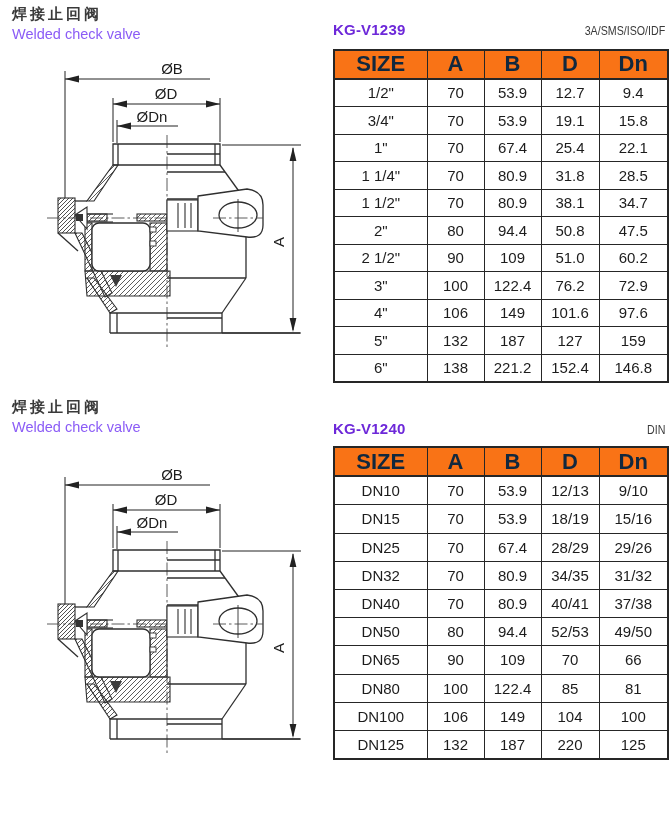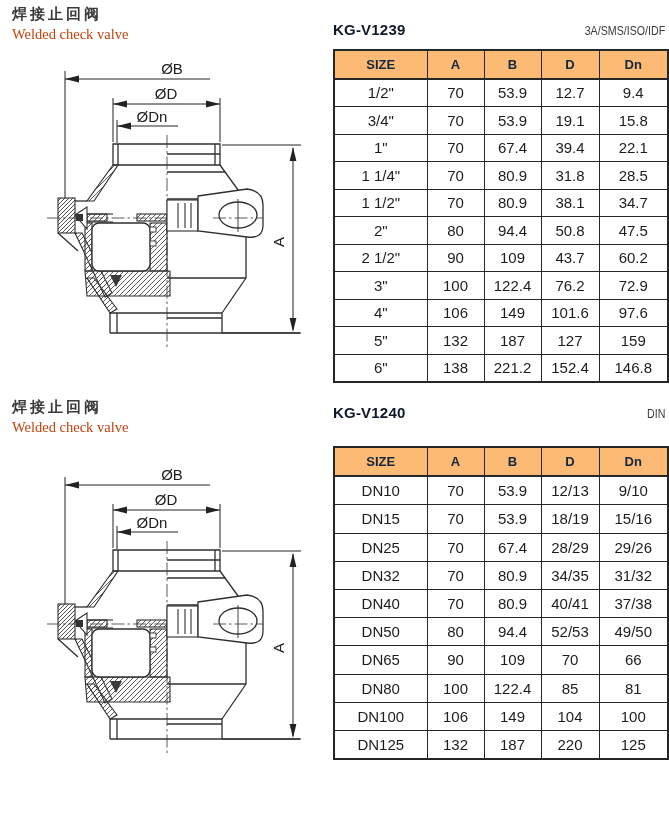--- a/index.html
+++ b/index.html
@@ -1,28 +1,28 @@
 <!DOCTYPE html>
 <html><head>
 <meta charset="utf-8">
 <style>
   html,body{margin:0;padding:0;background:#ffffff;}
   .page{position:relative;width:669px;height:799px;background:#fff;overflow:hidden;
         font-family:"Liberation Sans","DejaVu Sans",sans-serif;color:#2e2e2e;}
   .abs{position:absolute;}
   .title-zh{font-size:15px;font-weight:bold;letter-spacing:3px;color:#3a3a3a;}
-  .title-en{font-size:14.5px;color:#c2410c;margin-top:2px;font-family:Liberation Serif, serif;}
+  .title-en{font-size:14.5px;color:#8b5cf6;margin-top:2px;}
   .model-row{width:332px;display:flex;justify-content:space-between;align-items:baseline;}
-  .model{font-size:15px;font-weight:bold;color:#0f172a;letter-spacing:0.2px;}
+  .model{font-size:15px;font-weight:bold;color:#6d28d9;letter-spacing:0.2px;}
   .std{font-size:13px;color:#3a3a3a;display:inline-block;transform:scaleX(0.82);transform-origin:100% 50%;white-space:nowrap;}
   table.dim-table{border-collapse:collapse;table-layout:fixed;width:334px;border:2px solid #262626;}
   table.dim-table th,table.dim-table td{border:1.4px solid #262626;text-align:center;vertical-align:middle;
         padding:0;font-size:15px;color:#1c1c1c;height:26.5px;line-height:1;}
   table.t2 th,table.t2 td{height:27.2px;}
-  table.dim-table th{background:#fdba74;color:#11283e;font-weight:bold;font-size:13px;
+  table.dim-table th{background:#f97316;color:#11283e;font-weight:bold;font-size:22px;
         border-bottom:2.4px solid #262626;}
   svg text{font-family:"Liberation Sans","DejaVu Sans",sans-serif;}
   .defs-holder{position:absolute;width:0;height:0;overflow:hidden;}
 </style>
 </head>
 <body>
 
 <div class="page">
 
   <svg class="defs-holder" aria-hidden="true">
@@ -186,21 +186,21 @@
           <td>3/4"</td>
           <td>70</td>
           <td>53.9</td>
           <td>19.1</td>
           <td>15.8</td>
         </tr>
         <tr>
           <td>1"</td>
           <td>70</td>
           <td>67.4</td>
-          <td>39.4</td>
+          <td>25.4</td>
           <td>22.1</td>
         </tr>
         <tr>
           <td>1 1/4"</td>
           <td>70</td>
           <td>80.9</td>
           <td>31.8</td>
           <td>28.5</td>
         </tr>
         <tr>
@@ -214,21 +214,21 @@
           <td>2"</td>
           <td>80</td>
           <td>94.4</td>
           <td>50.8</td>
           <td>47.5</td>
         </tr>
         <tr>
           <td>2 1/2"</td>
           <td>90</td>
           <td>109</td>
-          <td>43.7</td>
+          <td>51.0</td>
           <td>60.2</td>
         </tr>
         <tr>
           <td>3"</td>
           <td>100</td>
           <td>122.4</td>
           <td>76.2</td>
           <td>72.9</td>
         </tr>
         <tr>
@@ -253,21 +253,21 @@
           <td>146.8</td>
         </tr>
       </tbody>
   </table>
 
   <div class="abs" style="left:12px;top:398px;">
     <div class="title-zh">焊接止回阀</div>
     <div class="title-en">Welded check valve</div>
   </div>
 
-  <div class="abs model-row" style="left:333px;top:404px;">
+  <div class="abs model-row" style="left:333px;top:420px;">
     <span class="model">KG-V1240</span>
     <span class="std">DIN</span>
   </div>
 
   <svg class="abs" style="left:20px;top:461px;" width="300" height="300" viewBox="0 0 300 300">
     <use href="#valve-sym" xlink:href="#valve-sym"></use>
   </svg>
 
   <table class="dim-table t2 abs" style="left:333px;top:446px;">
     <colgroup>

